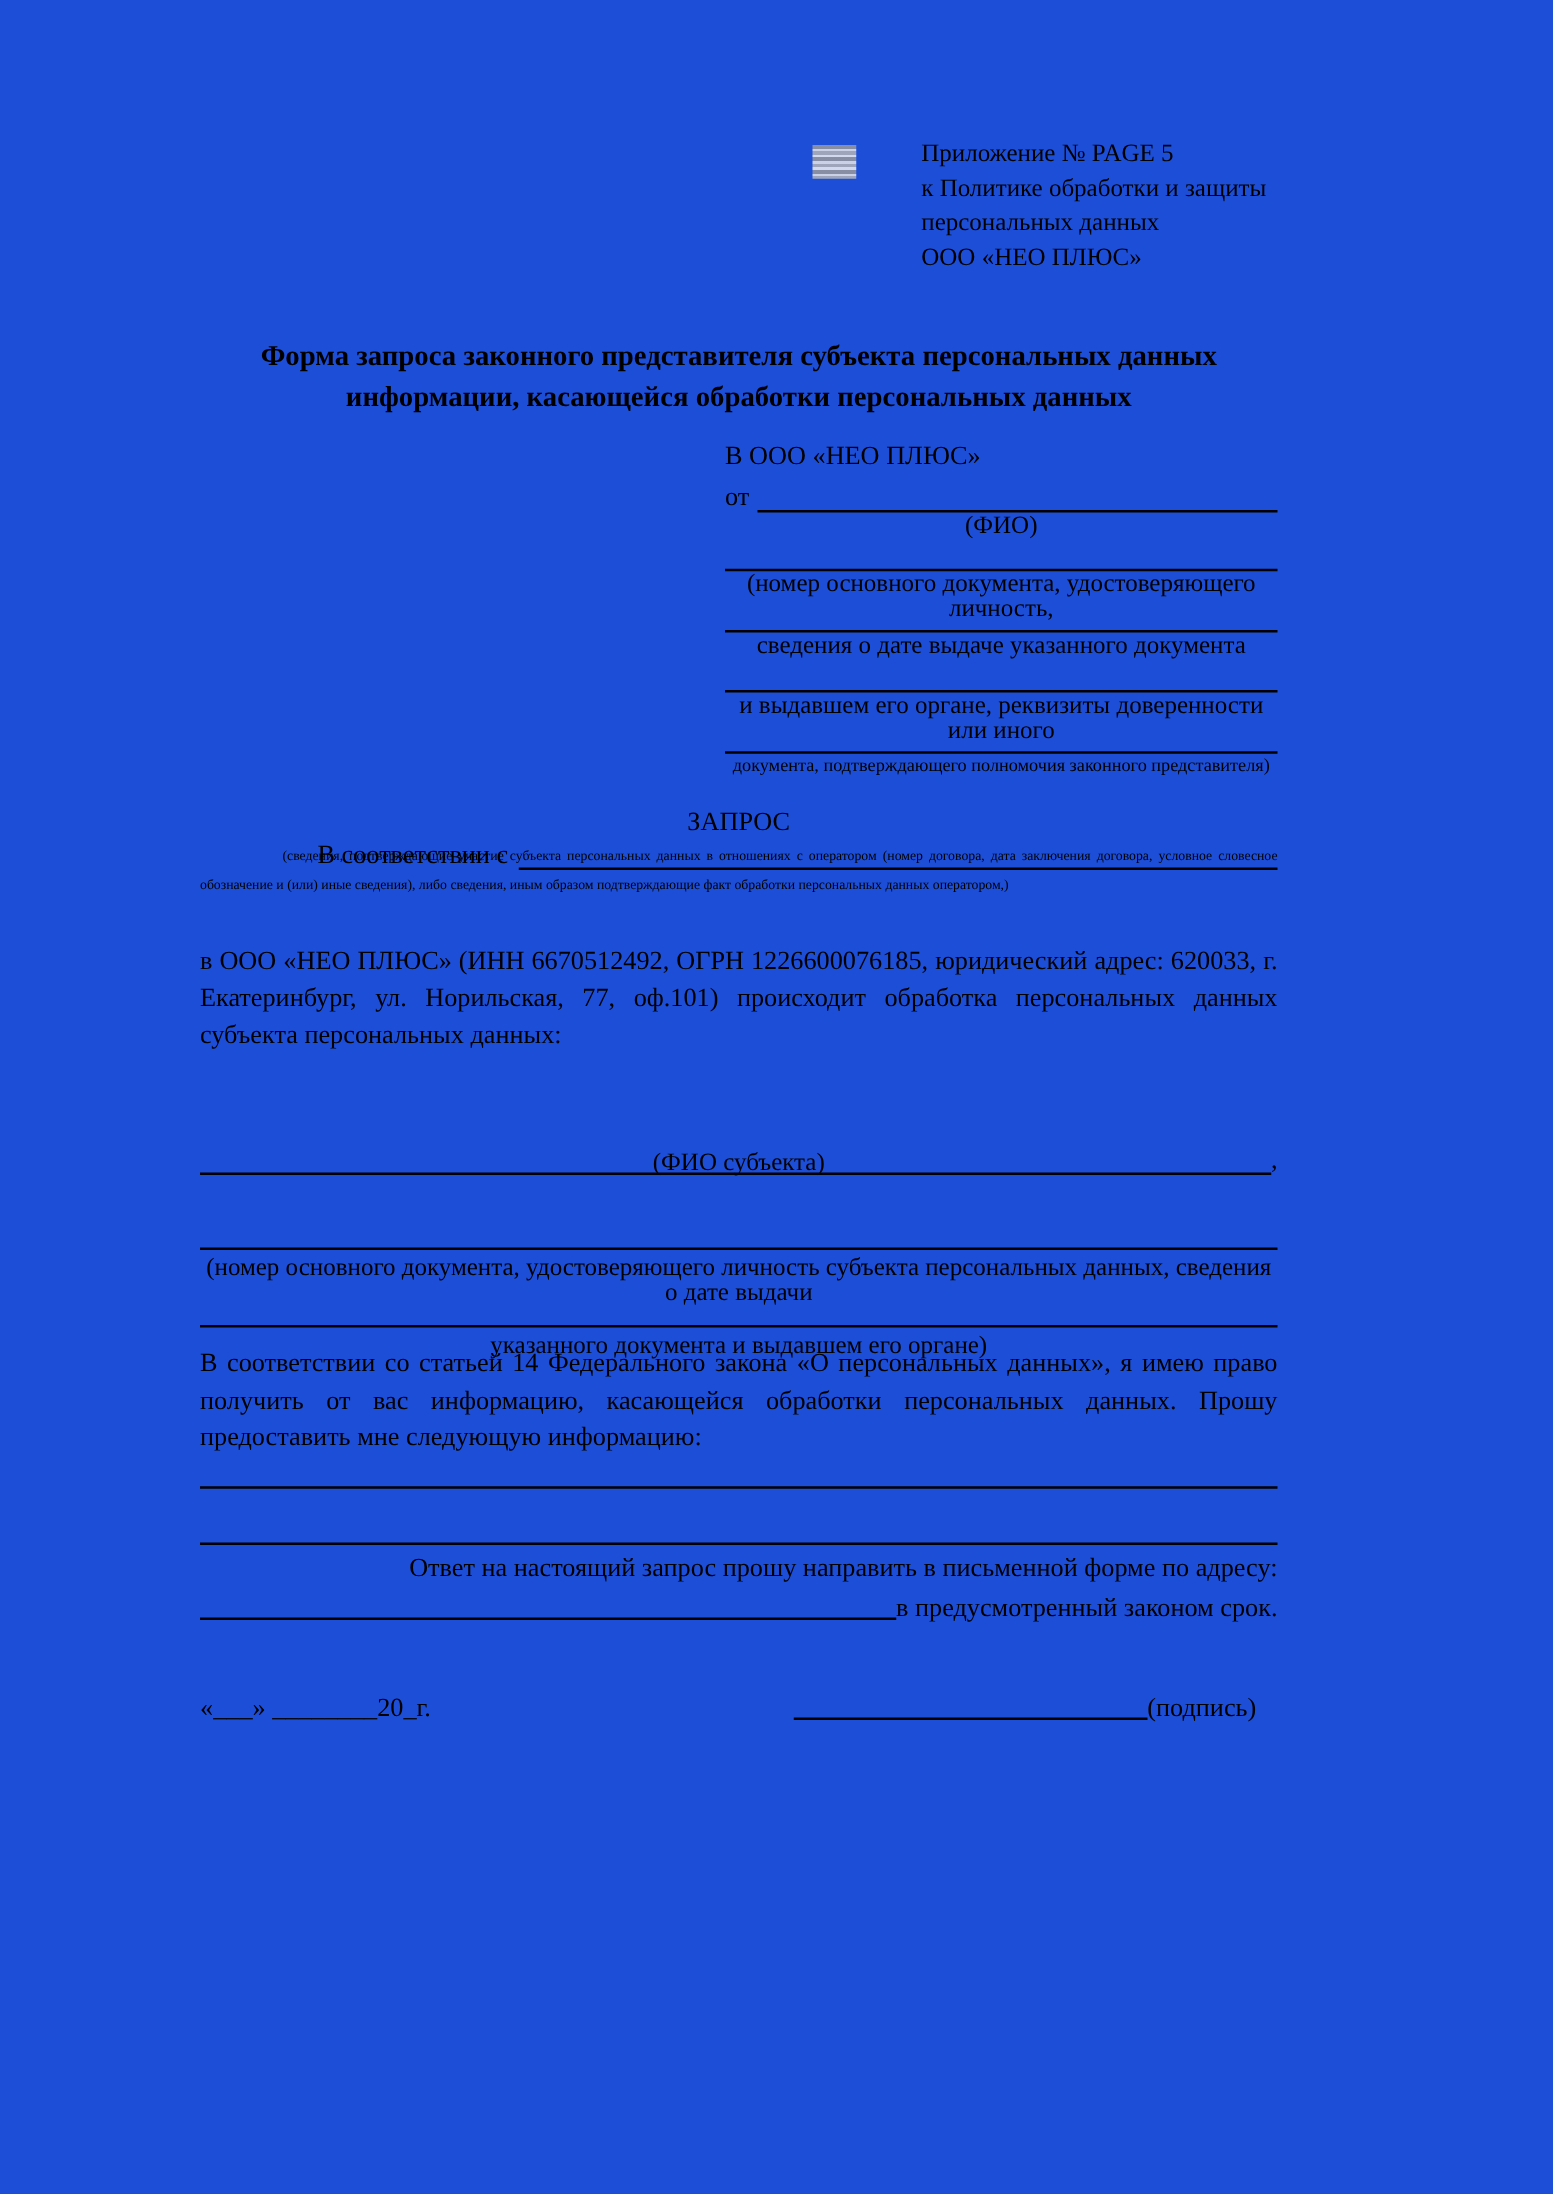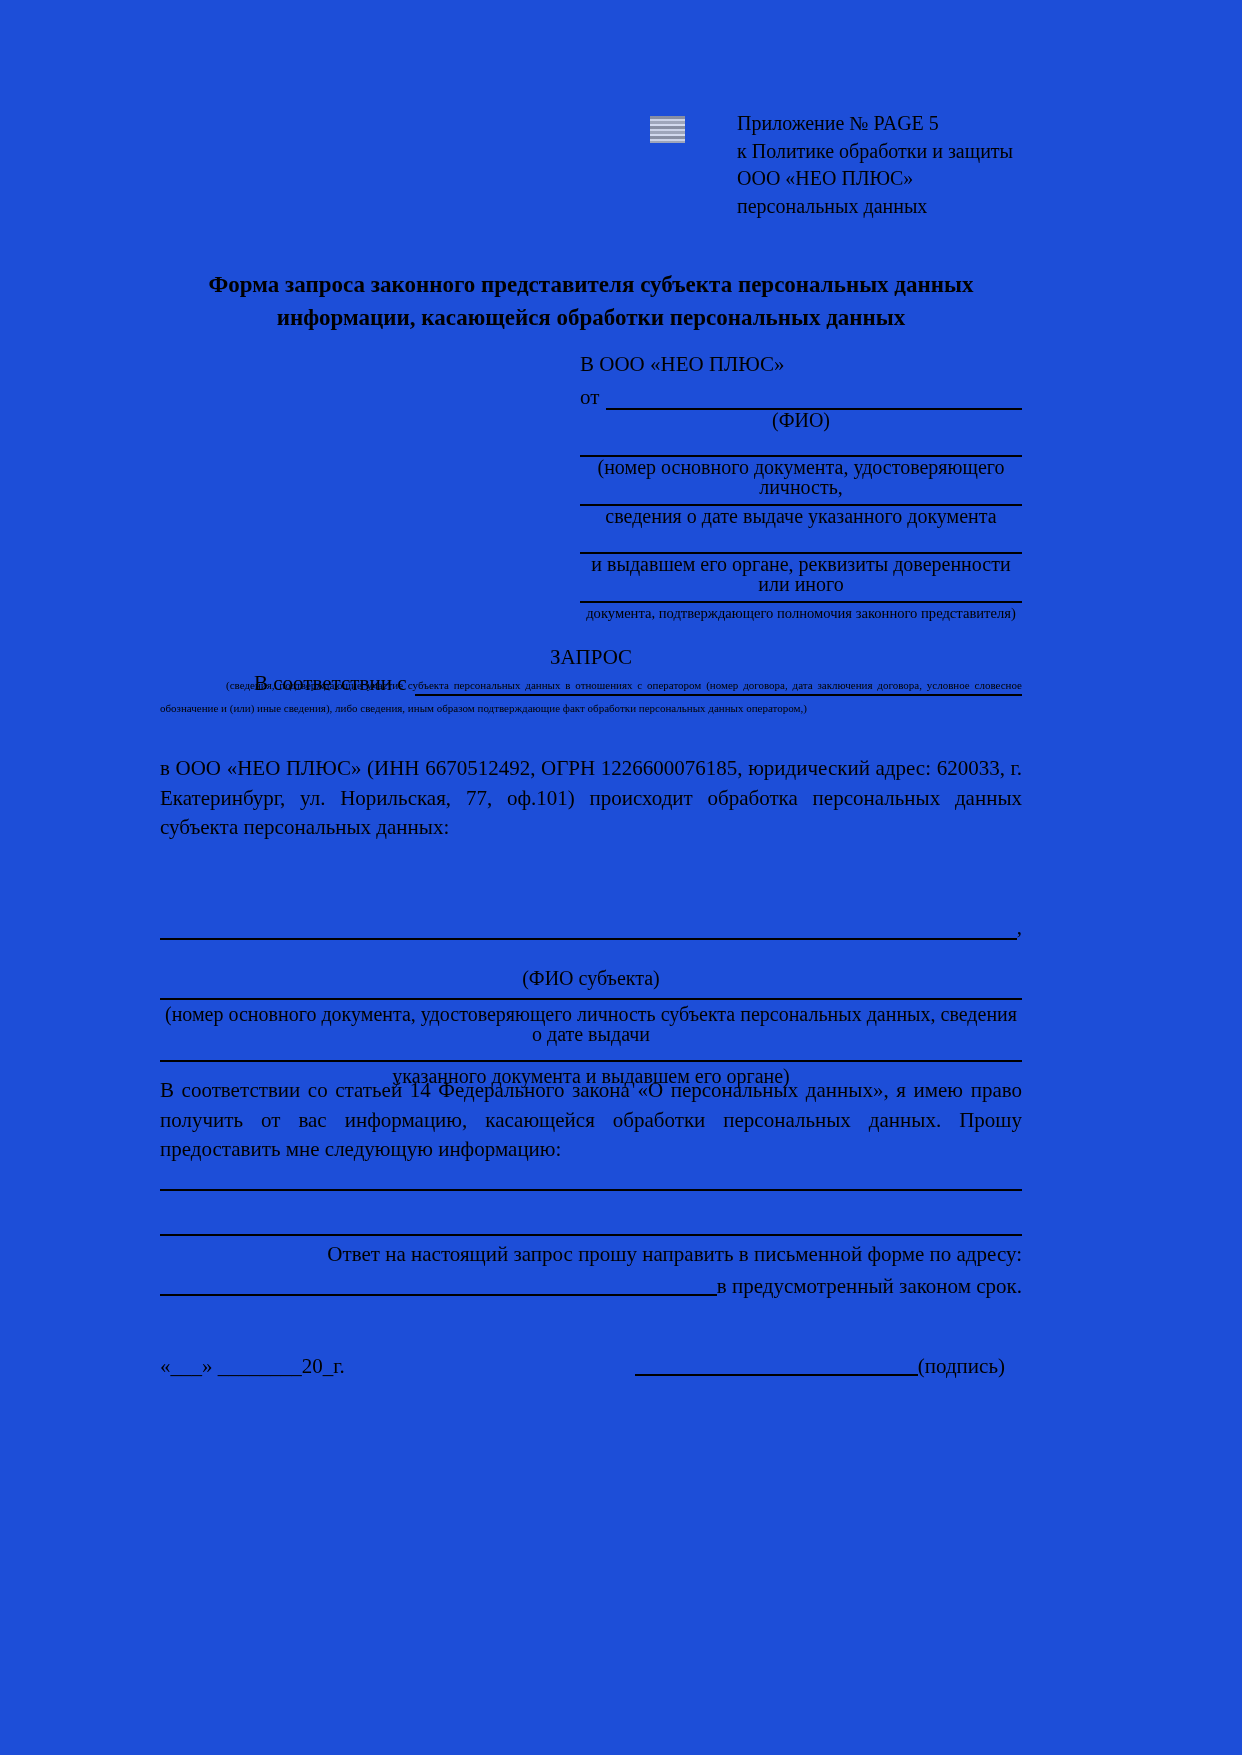--- a/index.html
+++ b/index.html
@@ -55,21 +55,21 @@
     position:absolute;left:160px;width:862px;
     font-size:21px;line-height:29.5px;text-align:justify;
   }
   .op-par{top:754px;}
   .law-par{top:1076px;}
 
   .linerow{position:absolute;left:160px;width:862px;display:flex;align-items:flex-end;font-size:21px;}
   .subject-fio{top:902px;}
   .subject-fio .u{height:38px;}
   .cap-wide{position:absolute;left:160px;width:862px;}
-  .cap-subject-fio{top:968px;}
+  .cap-subject-fio{top:920px;}
   .u-doc1{top:962px;}
   .u-doc1 .u{height:38px;}
   .cap-doc1{top:1004px;}
   .u-doc2{top:1024px;}
   .u-doc2 .u{height:38px;}
   .cap-doc2{top:1066px;}
 
   .blank1{top:1153px;}
   .blank1 .u{height:38px;}
   .blank2{top:1198px;}
@@ -90,22 +90,22 @@
 </head>
 <body>
 
 <div id="page">
 
   <div class="stripes-icon"></div>
 
   <div class="hdr">
     <div>Приложение №  PAGE 5</div>
     <div>к Политике обработки и защиты</div>
+    <div>персональных данных</div>
     <div>ООО «НЕО ПЛЮС»</div>
-    <div>персональных данных</div>
   </div>
 
   <div class="title">
     <div>Форма запроса законного представителя субъекта персональных данных</div>
     <div>информации, касающейся обработки персональных данных</div>
   </div>
 
   <div class="addr">
     <div class="addr-to">В ООО «НЕО ПЛЮС»</div>
     <div class="addr-from">

